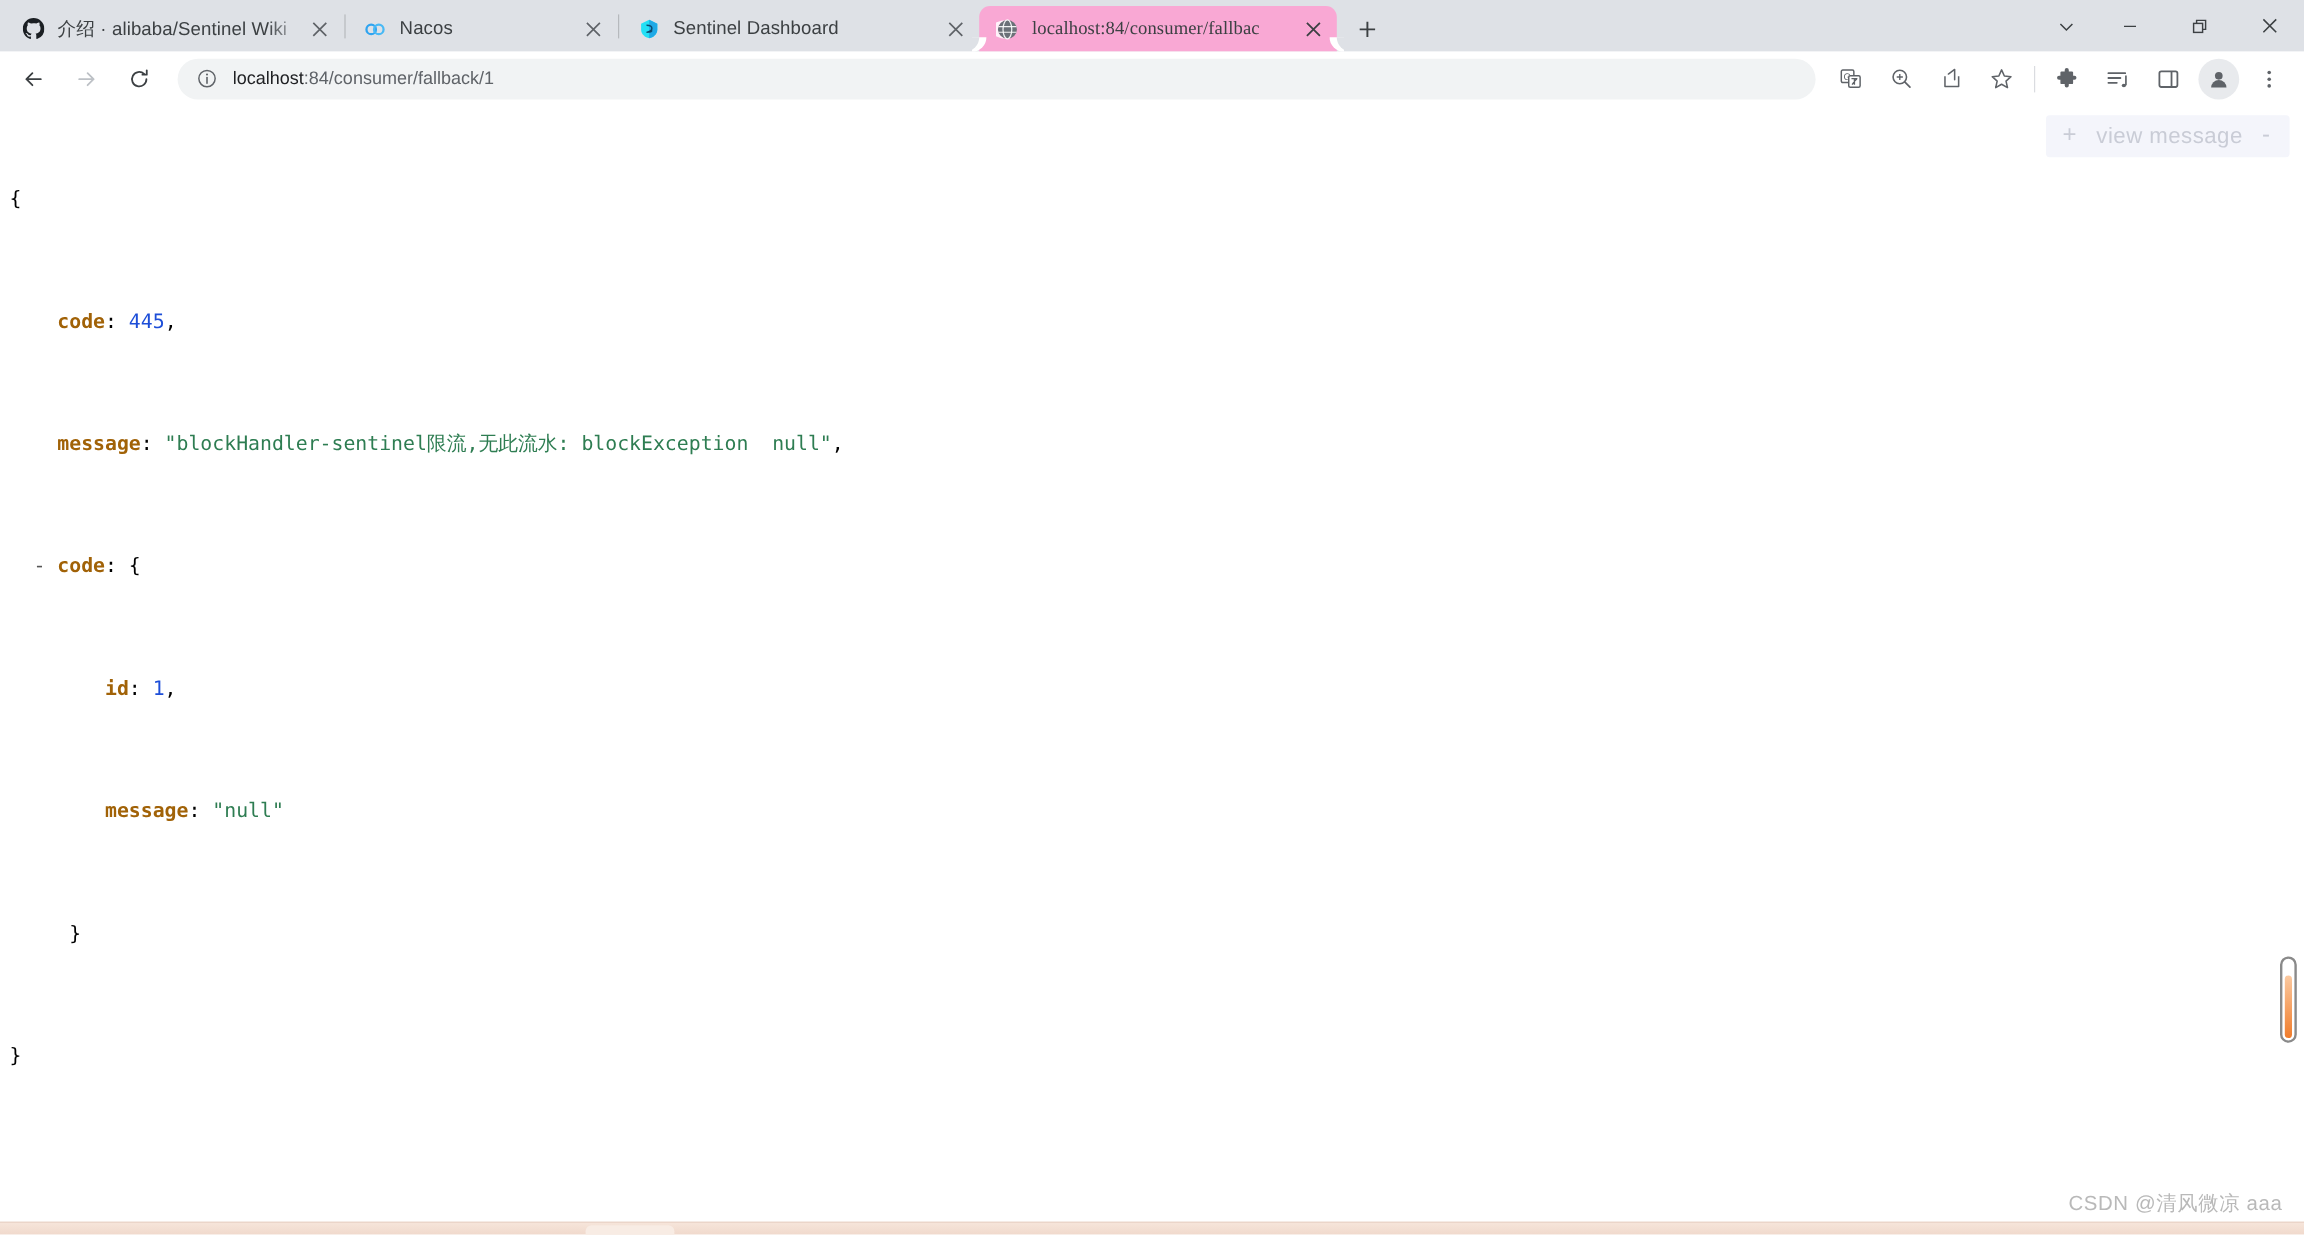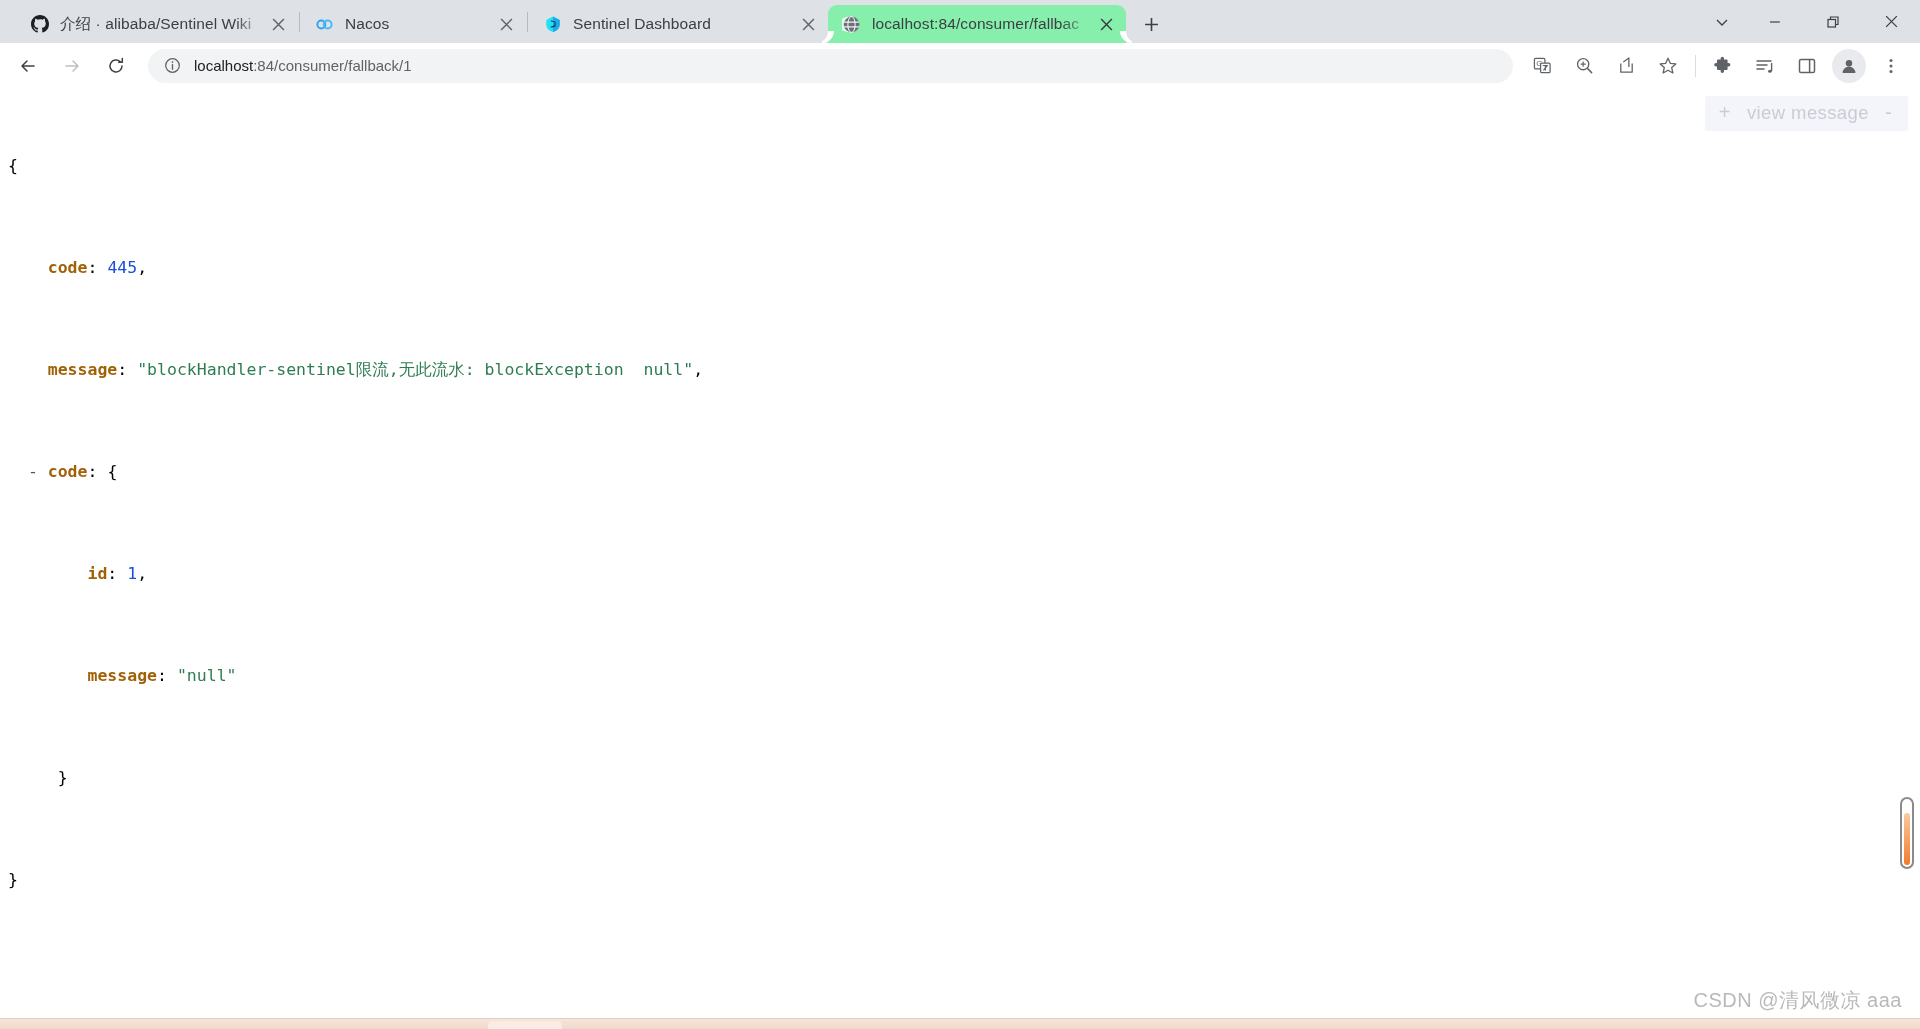--- a/index.html
+++ b/index.html
@@ -11,40 +11,41 @@
   }
 
   
   .browser { width: 1920px; height: 1029px; position: relative; background: #fff; }
 
   .tabstrip {
     height: 43px;
     background: #dee1e6;
     display: flex;
     align-items: flex-end;
-    padding-left: 16px;
+    padding-left: 4px;
     position: relative;
   }
 
   .tab {
     height: 38px;
     width: 300px;
     display: flex;
     align-items: center;
     padding: 0 8px 0 14px;
     position: relative;
     border-radius: 9px 9px 0 0;
     flex: 0 0 auto;
     font-size: 15px;
     color: #3c4043;
   }
   .tab.inactive { background: transparent; }
   .tab.active {
-    background: #86efac;
+    background: #f9a8d4;
     box-shadow: 0 0 0 0 transparent;
+    font-family: Liberation Serif, serif;
   }
   .tab.active::before, .tab.active::after {
     content: "";
     position: absolute;
     bottom: 0;
     width: 12px; height: 12px;
     background: transparent;
   }
   .tab.active::before {
     left: -12px;
@@ -223,21 +224,21 @@
     height: 52px;
     border-radius: 4px;
     background: linear-gradient(to bottom, #fbc9a0, #f07c2b);
   }
 
   
   .watermark {
     position: absolute;
     right: 18px;
     bottom: 15px;
-    font-size: 20px;
+    font-size: 17px;
     color: #b9b9b9;
     letter-spacing: .5px;
     white-space: nowrap;
   }
 
   
   .taskbar {
     position: absolute;
     left: 0; bottom: 0;
     width: 1920px;

